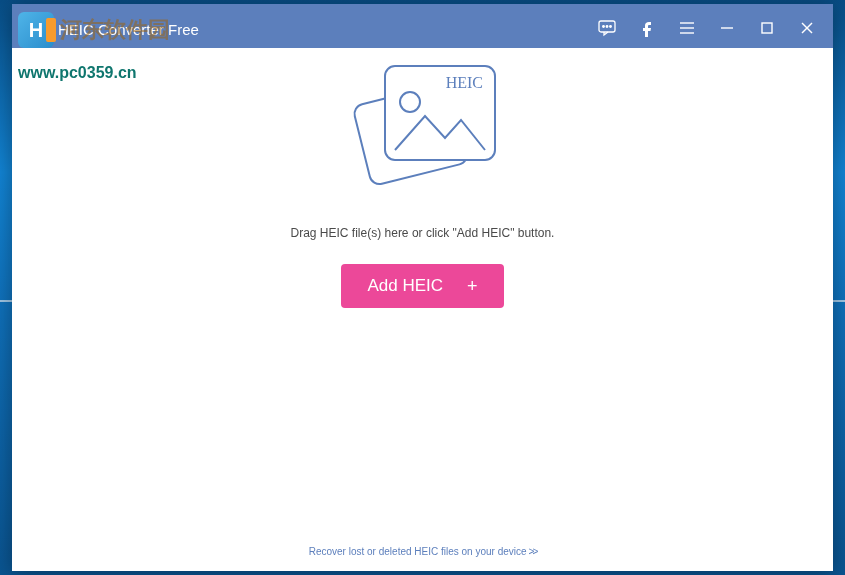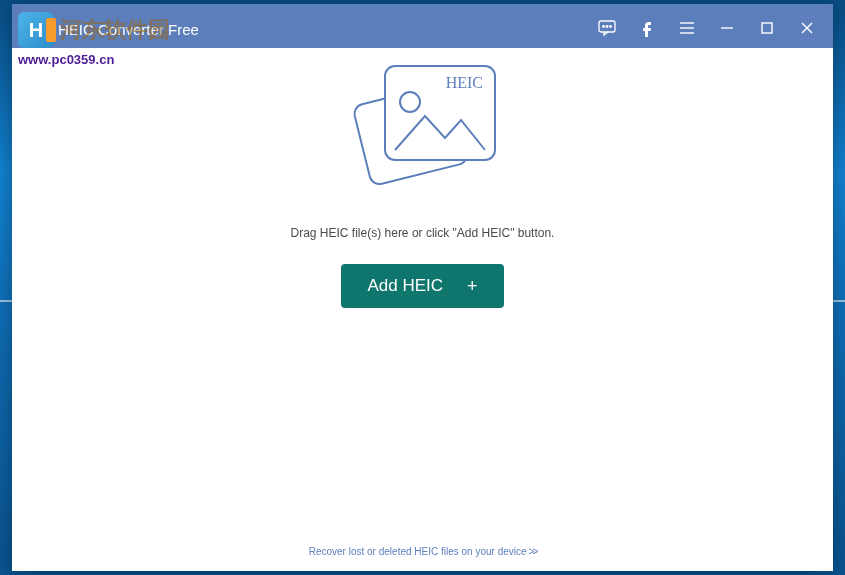--- a/index.html
+++ b/index.html
@@ -112,24 +112,24 @@
   background: #f89b2d;
   border-radius: 2px;
 }
 .watermark-text-cn {
   font-size: 22px;
   font-weight: 700;
   color: #a16207;
   opacity: 0.5;
 }
 .watermark-url {
-  margin-top: 4px;
-  font-size: 13px;
+  margin-top: 16px;
+  font-size: 16px;
   font-weight: 700;
-  color: #4c1d95;
+  color: #0f766e;
 }
 .main-area {
   flex: 1;
   background: #fff;
   display: flex;
   flex-direction: column;
   align-items: center;
   justify-content: flex-start;
   position: relative;
 }
@@ -142,21 +142,21 @@
 .drop-illustration svg {
   width: 100%;
   height: 100%;
 }
 .drop-text {
   font-size: 12px;
   color: #4a4a4a;
   margin-bottom: 24px;
 }
 .add-button {
-  background: #0f766e;
+  background: #ec4899;
   color: #fff;
   border: none;
   border-radius: 4px;
   padding: 0 26px;
   height: 44px;
   font-size: 17px;
   display: flex;
   align-items: center;
   gap: 24px;
   cursor: pointer;

